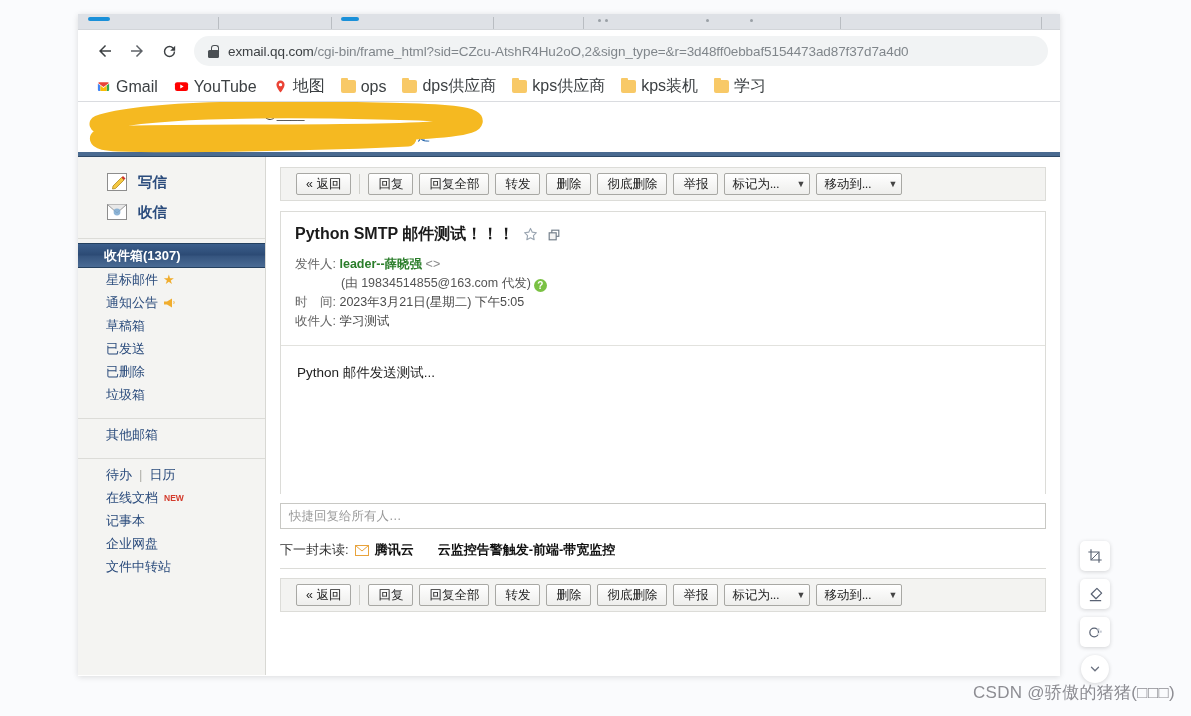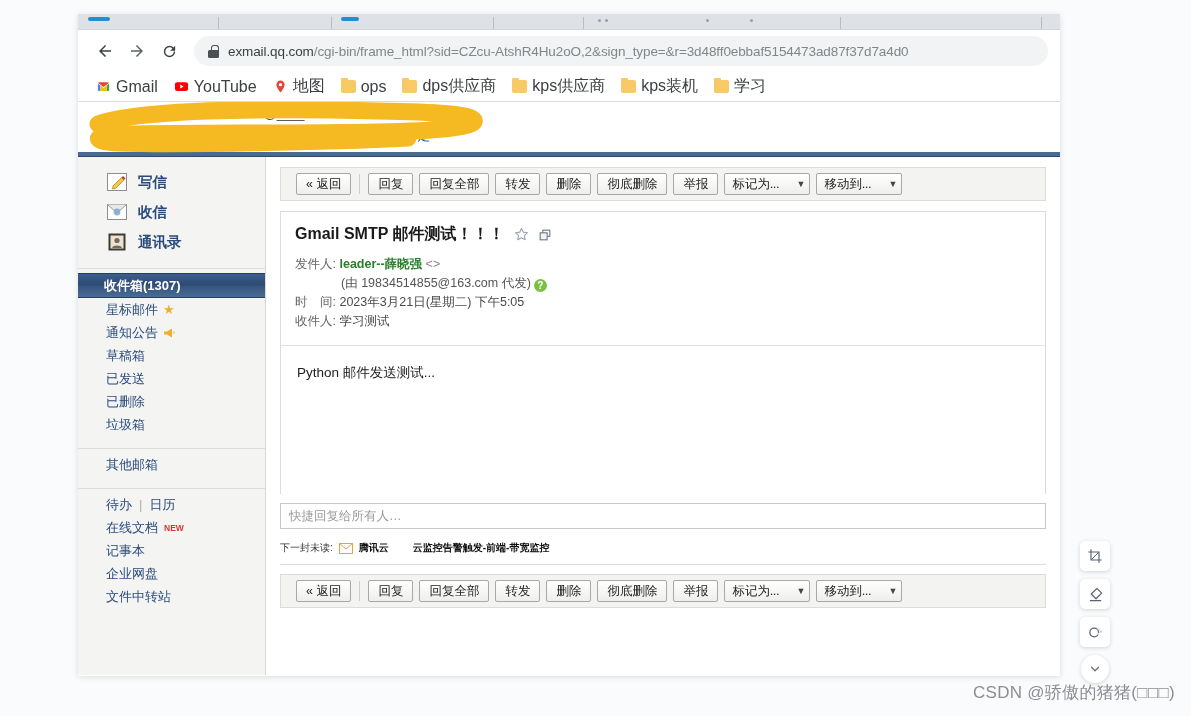--- a/index.html
+++ b/index.html
@@ -317,21 +317,21 @@
     border: 1px solid #c8c8c4;
     background: #fff;
     display: flex; align-items: center;
     padding: 0 8px;
     font-size: 12.5px;
     color: #9a9a9a;
     cursor: text;
   }
   .nextmail {
     margin: 12px 14px 0 14px;
-    font-size: 10px;
+    font-size: 13px;
     color: #333;
     display: flex; align-items: center; gap: 6px;
     font-weight: bold;
   }
   .nextmail .lbl2 { font-weight: normal; color: #333; }
   .env { width: 14px; height: 11px; display: block; }
   .nm-sender { color: #111; }
   .nm-subject { color: #111; margin-left: 18px; }
   .hr-line { margin: 9px 14px 0 14px; height: 1px; background: #dcdcd8; }
   .toolbar.bottom { margin-top: 9px; border: 1px solid #dcdcd8; background: #f3f3f1; }
@@ -485,29 +485,20 @@
 
             <div class="sb-main">
               <svg class="sb-ico" viewBox="0 0 22 20">
                 <rect x="1.5" y="2.5" width="19" height="15" fill="#fff" stroke="#8d8d8d"></rect>
                 <path d="M1.5 2.5 L11 11 L20.5 2.5" fill="#e8e8e8" stroke="#9a9a9a"></path>
                 <circle cx="11" cy="10" r="3.4" fill="#7aa8d0" opacity=".85"></circle>
               </svg>
               <span>收信</span>
             </div>
 
-            <div class="sb-main">
-              <svg class="sb-ico" viewBox="0 0 22 20">
-                <rect x="2.5" y="1.5" width="17" height="17" fill="#3a3a3a"></rect>
-                <rect x="4.5" y="3.5" width="13" height="13" fill="#f0e2c8"></rect>
-                <circle cx="11" cy="8.5" r="2.6" fill="#6b6b6b"></circle>
-                <path d="M6 16 c1-3.2 9-3.2 10 0z" fill="#6b6b6b"></path>
-              </svg>
-              <span>通讯录</span>
-            </div>
           </div>
 
           <div class="sb-rule"></div>
 
           <div class="sb-item sel">
             <span>收件箱(1307)</span>
           </div>
           <div class="sb-item">
             <span>星标邮件</span>
             <span class="star">★</span>
@@ -580,21 +571,21 @@
             </div>
             <div class="tb-sel">
               <span>移动到...</span>
               <span class="caret">▼</span>
             </div>
           </div>
 
           <div class="mailbox">
             <div class="msghead">
               <div class="subject">
-                <span>Gmail SMTP 邮件测试！！！</span>
+                <span>Python SMTP 邮件测试！！！</span>
                 <svg width="15" height="15" viewBox="0 0 16 16">
                   <path d="M8 1.5l1.9 4 4.4.6-3.2 3.1.8 4.3L8 11.5 4.1 13.5l.8-4.3L1.7 6.1l4.4-.6z" fill="none" stroke="#9aa5b1" stroke-width="1.2" stroke-linejoin="round"></path>
                 </svg>
                 <svg width="14" height="14" viewBox="0 0 16 16">
                   <rect x="5.5" y="2.5" width="8" height="7" fill="none" stroke="#6f7b87" stroke-width="1.3"></rect>
                   <rect x="2.5" y="5.5" width="8" height="8" fill="#f4f4f4" stroke="#6f7b87" stroke-width="1.3"></rect>
                 </svg>
               </div>
               <div class="meta">
                 <div>

